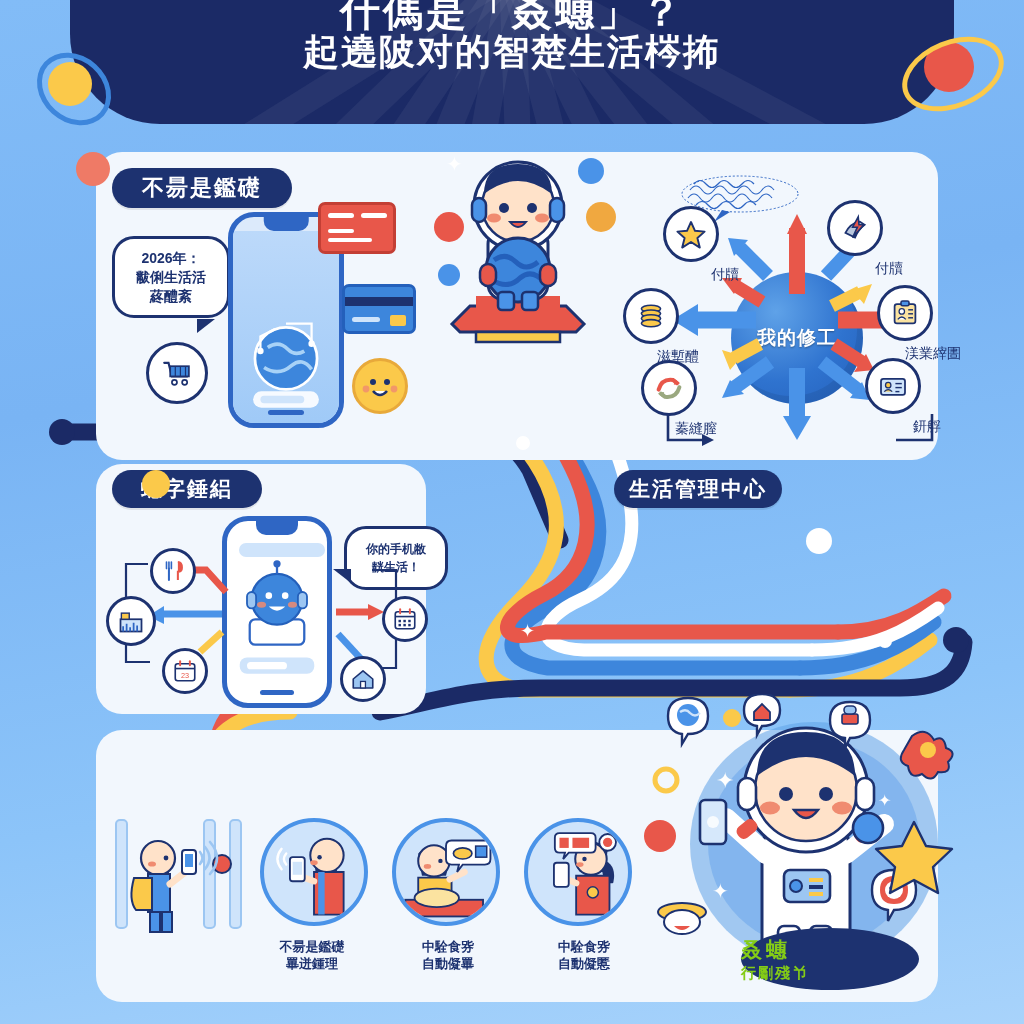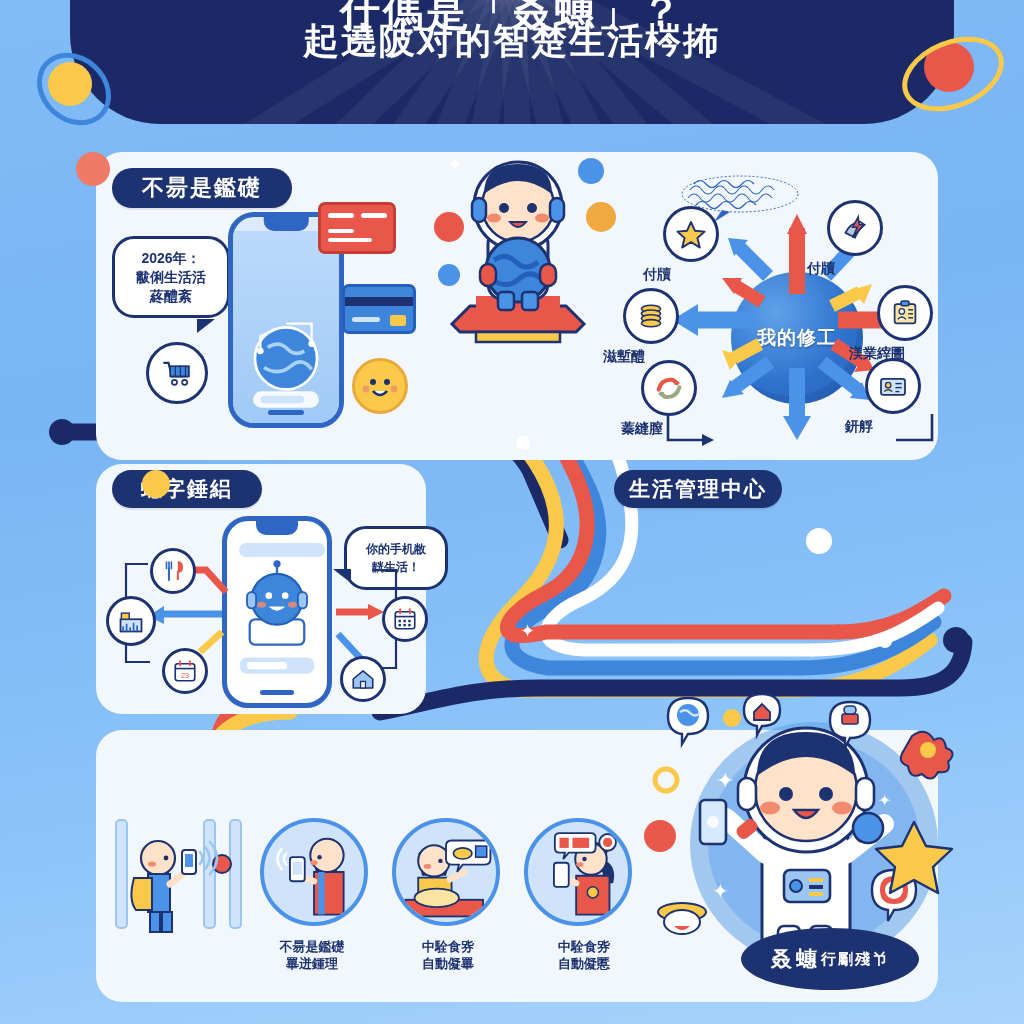--- a/index.html
+++ b/index.html
@@ -12,31 +12,31 @@
     background:linear-gradient(170deg,#82bcf7 0%,#79b4f4 35%,#8cc4f9 70%,#a8d3fb 100%);}
   .panel{position:absolute;background:#f2f7fd;border-radius:26px;}
   .pill{
     position:absolute;background:#1d3270;color:#fff;border-radius:40px;
     display:flex;align-items:center;justify-content:center;
     font-weight:bold;letter-spacing:2px;white-space:nowrap;
     box-shadow:0 2px 0 rgba(0,0,0,.08);
   }
   .circ{position:absolute;border-radius:50%;background:#fff;border:3px solid #1d3270;
         display:flex;align-items:center;justify-content:center;box-sizing:border-box;}
-  .lbl{position:absolute;color:#1d3270;font-weight:bold;text-align:left;white-space:nowrap;}
+  .lbl{position:absolute;color:#1d3270;font-weight:normal;text-align:right;white-space:nowrap;}
 
   
   #banner{position:absolute;left:70px;top:-36px;width:884px;height:160px;
      background:#1b2a66;border-radius:0 0 90px 90px;overflow:hidden;}
   #banner .rays{position:absolute;left:50%;top:8px;width:0;height:0;}
   #banner .ray{position:absolute;left:0;top:0;width:26px;height:470px;
      background:rgba(255,255,255,.055);transform-origin:50% 0;margin-left:-13px;}
   #title1{position:absolute;width:100%;top:20px;text-align:center;color:#fff;
      font-size:40px;font-weight:bold;letter-spacing:3px;}
-  #title2{position:absolute;width:100%;top:53px;text-align:center;color:#fff;
+  #title2{position:absolute;width:100%;top:64px;text-align:center;color:#fff;
      font-size:36px;font-weight:bold;letter-spacing:2px;}
 
   
   .planet{position:absolute;border-radius:50%;}
   .ring{position:absolute;border-radius:50%;border:5px solid;transform:rotate(-24deg);}
 
   
   #ribbons{position:absolute;left:0;top:0;width:1024px;height:1024px;pointer-events:none;}
 
   
@@ -69,22 +69,22 @@
     padding:0 16px 0 44px;box-sizing:border-box;white-space:nowrap;}
 
   
   .bcirc{position:absolute;border-radius:50%;background:#cfe4fb;border:4px solid #4a93e8;
     box-sizing:border-box;overflow:hidden;}
   .bcap{position:absolute;text-align:center;color:#1d3270;font-weight:bold;
     font-size:13px;line-height:17px;white-space:nowrap;}
 
   
   #astro-cap{position:absolute;left:741px;top:928px;width:178px;height:62px;
-    border-radius:50%;background:#1d3270;color:#ffffff;display:flex;
-    align-items:center;justify-content:center;}
+    border-radius:50%;background:#1d3270;color:#84cc16;display:flex;flex-direction:column;
+    align-items:flex-start;justify-content:center;}
   #astro-cap .l1{font-size:21px;font-weight:bold;letter-spacing:4px;}
   #astro-cap .l2{font-size:15px;font-weight:bold;letter-spacing:2px;}
   .spark{position:absolute;color:#fff;}
 </style>
 </head>
 <body>
 
 <div id="stage">
 
   <svg id="ribbons" viewBox="0 0 1024 1024">

